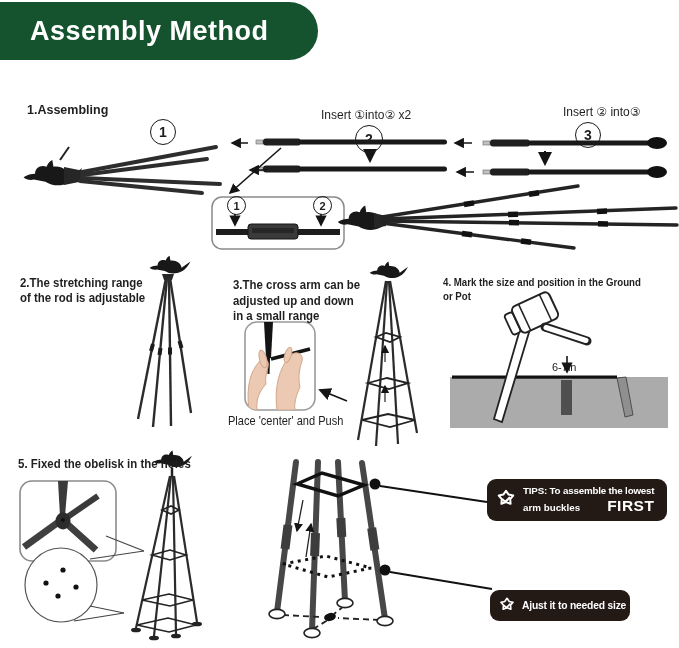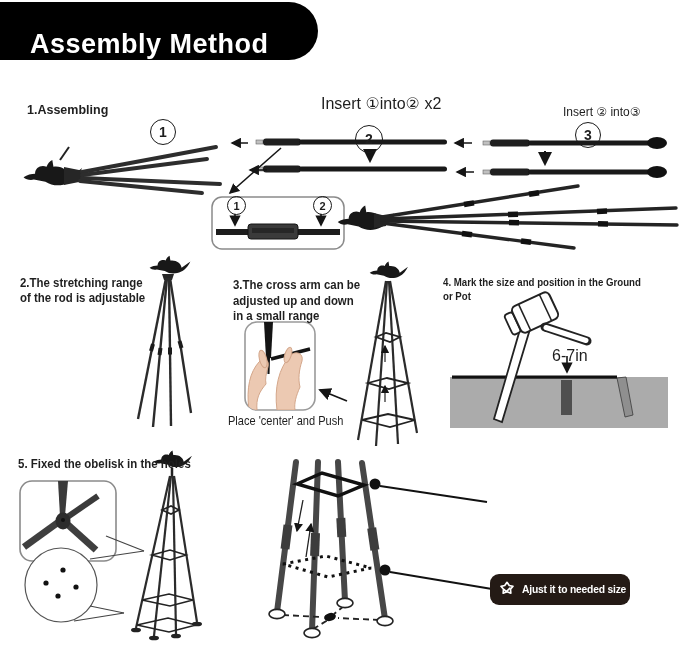--- a/index.html
+++ b/index.html
@@ -1,36 +1,36 @@
 <!DOCTYPE html>
 <html><head>
 <meta charset="utf-8">
 <style>
   html,body{margin:0;padding:0;background:#fff;}
   .page{position:relative;width:679px;height:648px;background:#ffffff;overflow:hidden;
         font-family:"Liberation Sans","DejaVu Sans",sans-serif;color:#1e1e1e;}
   svg.art{position:absolute;left:0;top:0;z-index:1;}
   .t{position:absolute;white-space:nowrap;transform-origin:left top;z-index:2;}
   .h{font-weight:bold;color:#1f1f1f;}
-  .banner{position:absolute;left:0;top:2px;width:318px;height:58px;background:#000000;
-          border-radius:0 30px 30px 0;display:flex;align-items:flex-end;z-index:2;}
+  .banner{position:absolute;left:0;top:2px;width:318px;height:58px;background:#14532d;
+          border-radius:0 30px 30px 0;display:flex;align-items:center;z-index:2;}
   .banner span{color:#ffffff;font-weight:bold;font-size:27px;letter-spacing:.5px;padding-left:30px;}
   .circ{position:absolute;border:1.6px solid #1a1a1a;border-radius:50%;display:flex;
         align-items:center;justify-content:center;font-weight:bold;z-index:2;background:transparent;}
   .c24{width:24px;height:24px;font-size:14px;}
   .c17{width:17px;height:17px;font-size:11px;border-width:1.3px;}
   .badge{position:absolute;background:#241a15;border-radius:9px;display:flex;align-items:center;
          color:#fff;z-index:2;box-sizing:border-box;}
   .badge .txt{line-height:1.15;}
   .b1{left:487px;top:479px;width:180px;height:42px;padding:3px 7px;}
   .b1 .l1{font-size:9.8px;font-weight:bold;white-space:nowrap;letter-spacing:-0.2px;}
   .b1 .row{display:flex;align-items:baseline;justify-content:space-between;}
   .b1 .l2{font-size:9.8px;font-weight:bold;}
   .b1 .em{font-size:15.5px;font-weight:bold;letter-spacing:.5px;}
-  .b2{left:490px;top:574px;width:140px;height:31px;padding:3px 7px;}
+  .b2{left:490px;top:590px;width:140px;height:31px;padding:3px 7px;}
   .b2 .l1{font-size:10.3px;font-weight:bold;white-space:nowrap;letter-spacing:-0.2px;}
   .star{flex:0 0 auto;margin-right:5px;}
 </style>
 </head>
 <body>
 
 <div class="page">
 
   <svg class="art" width="679" height="648" viewBox="0 0 679 648">
     <defs>
@@ -258,21 +258,21 @@
       <line x1="390" y1="572" x2="492" y2="589" stroke="#111" stroke-width="1.8"></line>
     </g>
   </svg>
 
   <div class="banner">
     <span>Assembly Method</span>
   </div>
 
   <div class="t h" style="left:27px;top:103px;font-size:12.5px;text-align:center;">1.Assembling</div>
 
-  <div class="t" style="left:321px;top:94px;font-size:16px;">Insert ①into② x2</div>
+  <div class="t" style="left:321px;top:108px;font-size:12px;">Insert ①into② x2</div>
   <div class="t" style="left:548px;top:105px;font-size:12px;margin-left:15px;">Insert ② into③</div>
 
   <div class="circ c24" style="left:150px;top:119px;">1</div>
   <div class="circ c24" style="left:355px;top:125px;width:26px;height:26px;">2</div>
   <div class="circ c24" style="left:575px;top:122px;">3</div>
   <div class="circ c17" style="left:227px;top:196px;">1</div>
   <div class="circ c17" style="left:313px;top:196px;">2</div>
 
   <div class="t h" style="left:20px;top:275px;font-size:13px;line-height:15px;transform:scaleX(.88);">
     <div>2.The stretching range</div>
@@ -285,24 +285,37 @@
     <div>in a small range</div>
   </div>
 
   <div class="t" style="left:228px;top:413px;font-size:13px;font-weight:500;transform:scaleX(.85);">Place 'center' and Push</div>
 
   <div class="t h" style="left:443px;top:276px;font-size:11px;line-height:13.5px;transform:scaleX(.88);">
     <div>4. Mark the size and position in the Ground</div>
     <div>or Pot</div>
   </div>
 
-  <div class="t" style="left:552px;top:347px;font-size:16px;">6-7in</div>
+  <div class="t" style="left:552px;top:361px;font-size:11px;">6-7in</div>
 
   <div class="t h" style="left:18px;top:456px;font-size:13.5px;transform:scaleX(.85);">5. Fixed the obelisk in the holes</div>
 
+  <div class="badge b1">
+    <svg class="star" width="24" height="24" viewBox="0 0 24 24">
+      <path d="M12 2.8l2.7 3.8 4.5 1-3 3.6.4 4.6-4.6-1.7-4.6 1.7.4-4.6-3-3.6 4.5-1z" fill="none" stroke="#fff" stroke-width="2" stroke-linejoin="round"></path>
+      <path d="M8.7 11.6l2.5 2.5 4.3-4.4" fill="none" stroke="#fff" stroke-width="2.1" stroke-linecap="round" stroke-linejoin="round"></path>
+    </svg>
+    <div class="txt">
+      <div class="l1">TIPS: To assemble the lowest</div>
+      <div class="row">
+        <span class="l2">arm buckles</span>
+        <span class="em">FIRST</span>
+      </div>
+    </div>
+  </div>
 
   <div class="badge b2">
     <svg class="star" width="20" height="20" viewBox="0 0 24 24">
       <path d="M12 2.8l2.7 3.8 4.5 1-3 3.6.4 4.6-4.6-1.7-4.6 1.7.4-4.6-3-3.6 4.5-1z" fill="none" stroke="#fff" stroke-width="2" stroke-linejoin="round"></path>
       <path d="M8.7 11.6l2.5 2.5 4.3-4.4" fill="none" stroke="#fff" stroke-width="2.1" stroke-linecap="round" stroke-linejoin="round"></path>
     </svg>
     <div class="txt">
       <div class="l1">Ajust it to needed size</div>
     </div>
   </div>

